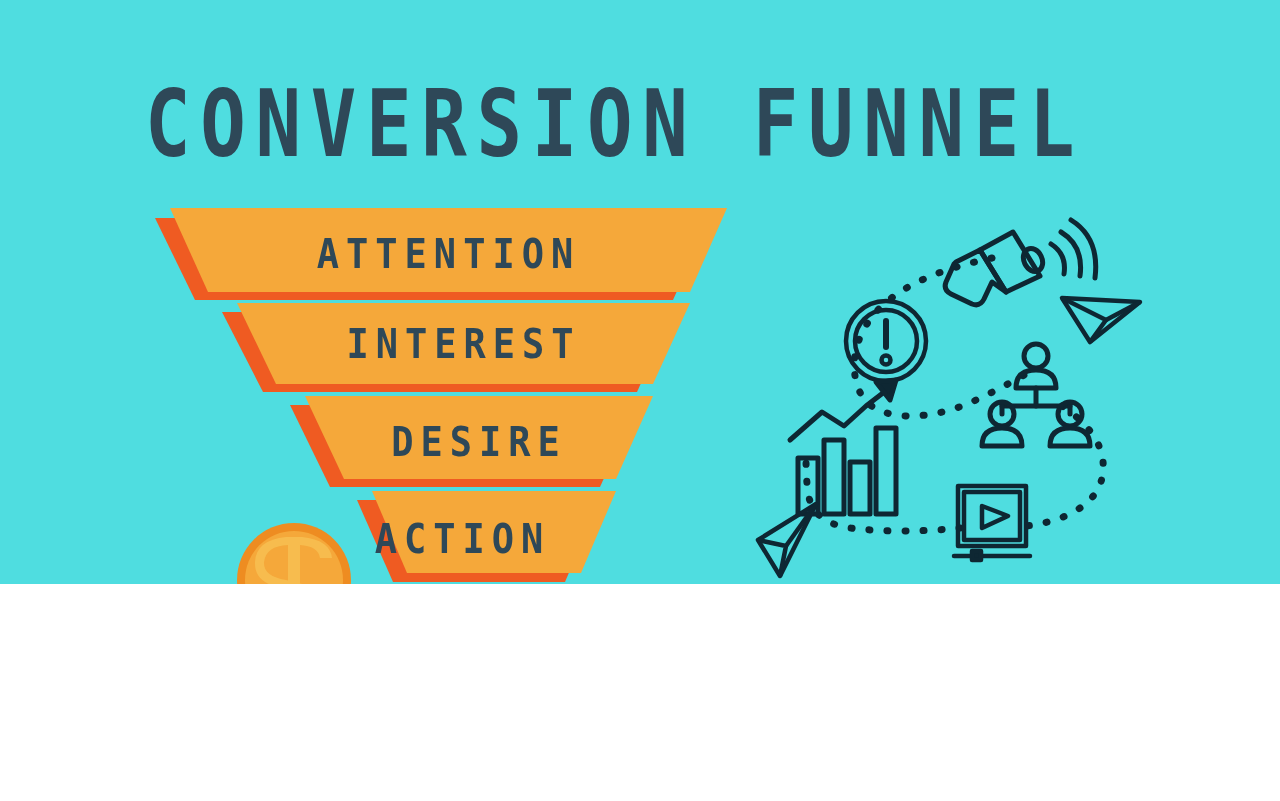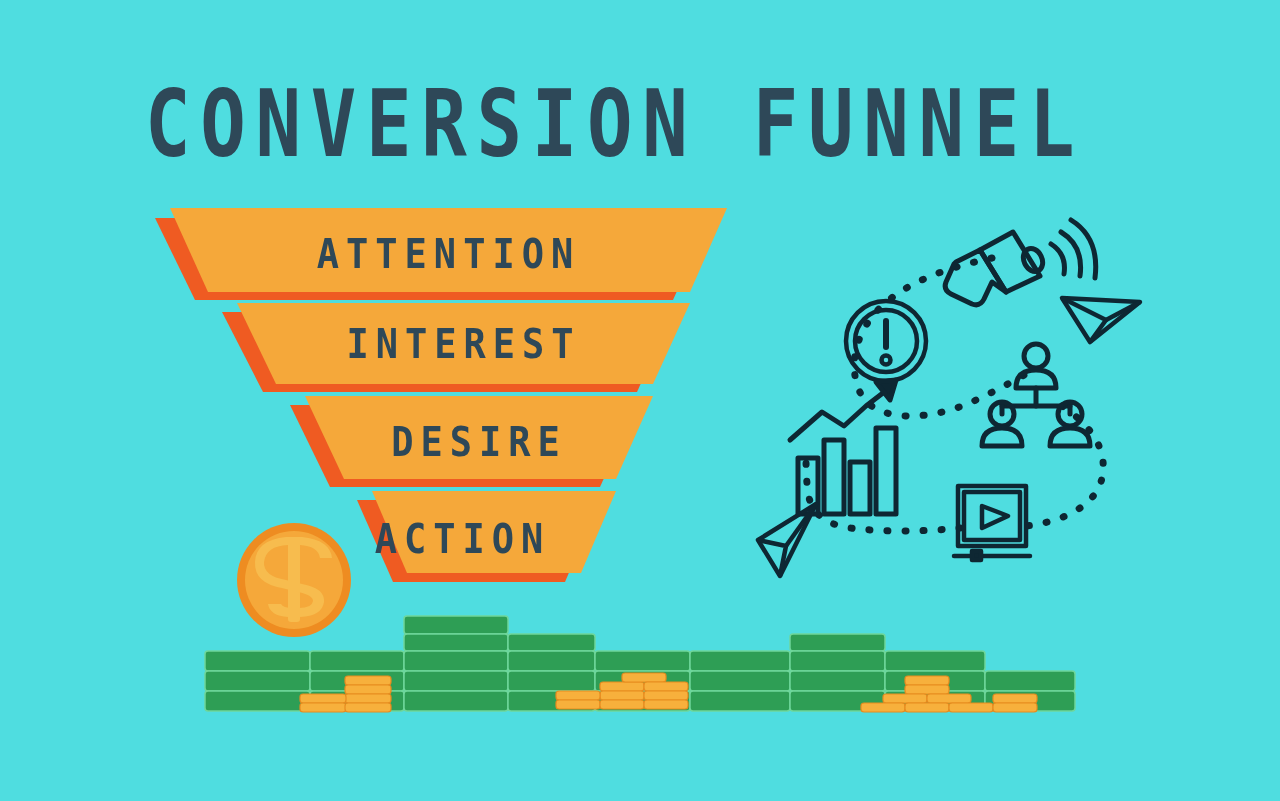--- a/index.html
+++ b/index.html
@@ -4,21 +4,21 @@
 <title>Conversion Funnel Infographic</title>
 <style>
   html, body {
     margin: 0;
     padding: 0;
     background: #ffffff;
   }
   #canvas {
     position: relative;
     width: 1280px;
-    height: 801px;
+    height: 584px;
     background: #4FDDE0;
     overflow: hidden;
     font-family: "DejaVu Sans Mono", "Liberation Mono", monospace;
   }
 
   
   #title {
     position: absolute;
     left: 145px;
     top: 78px;

